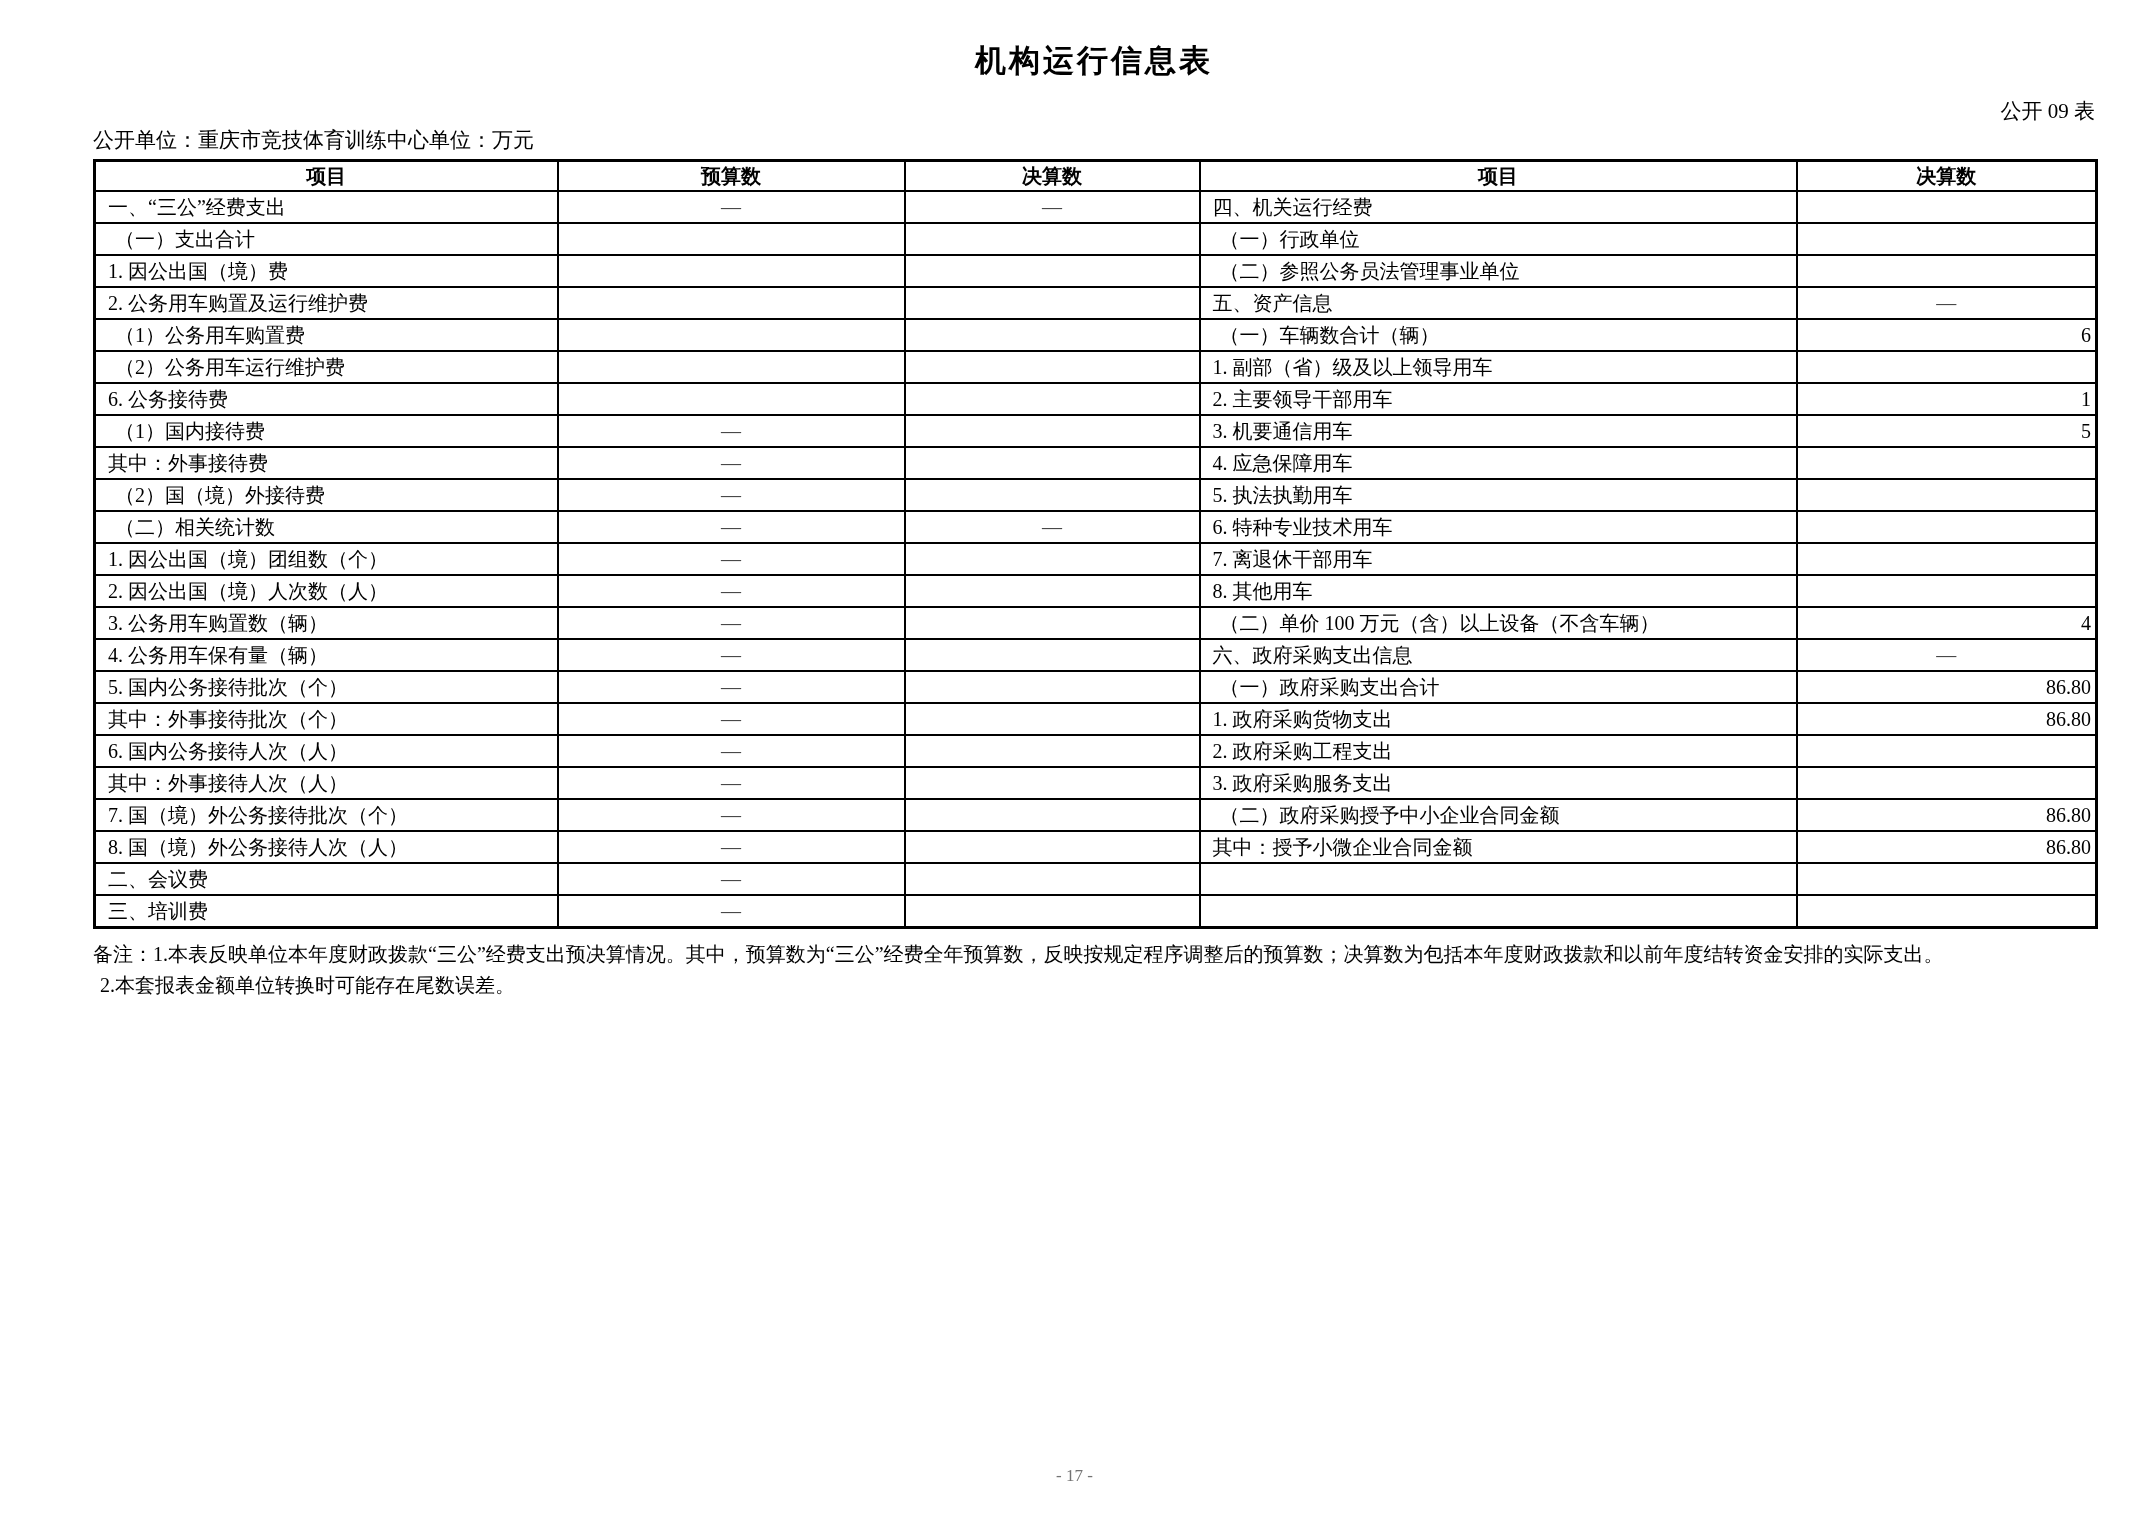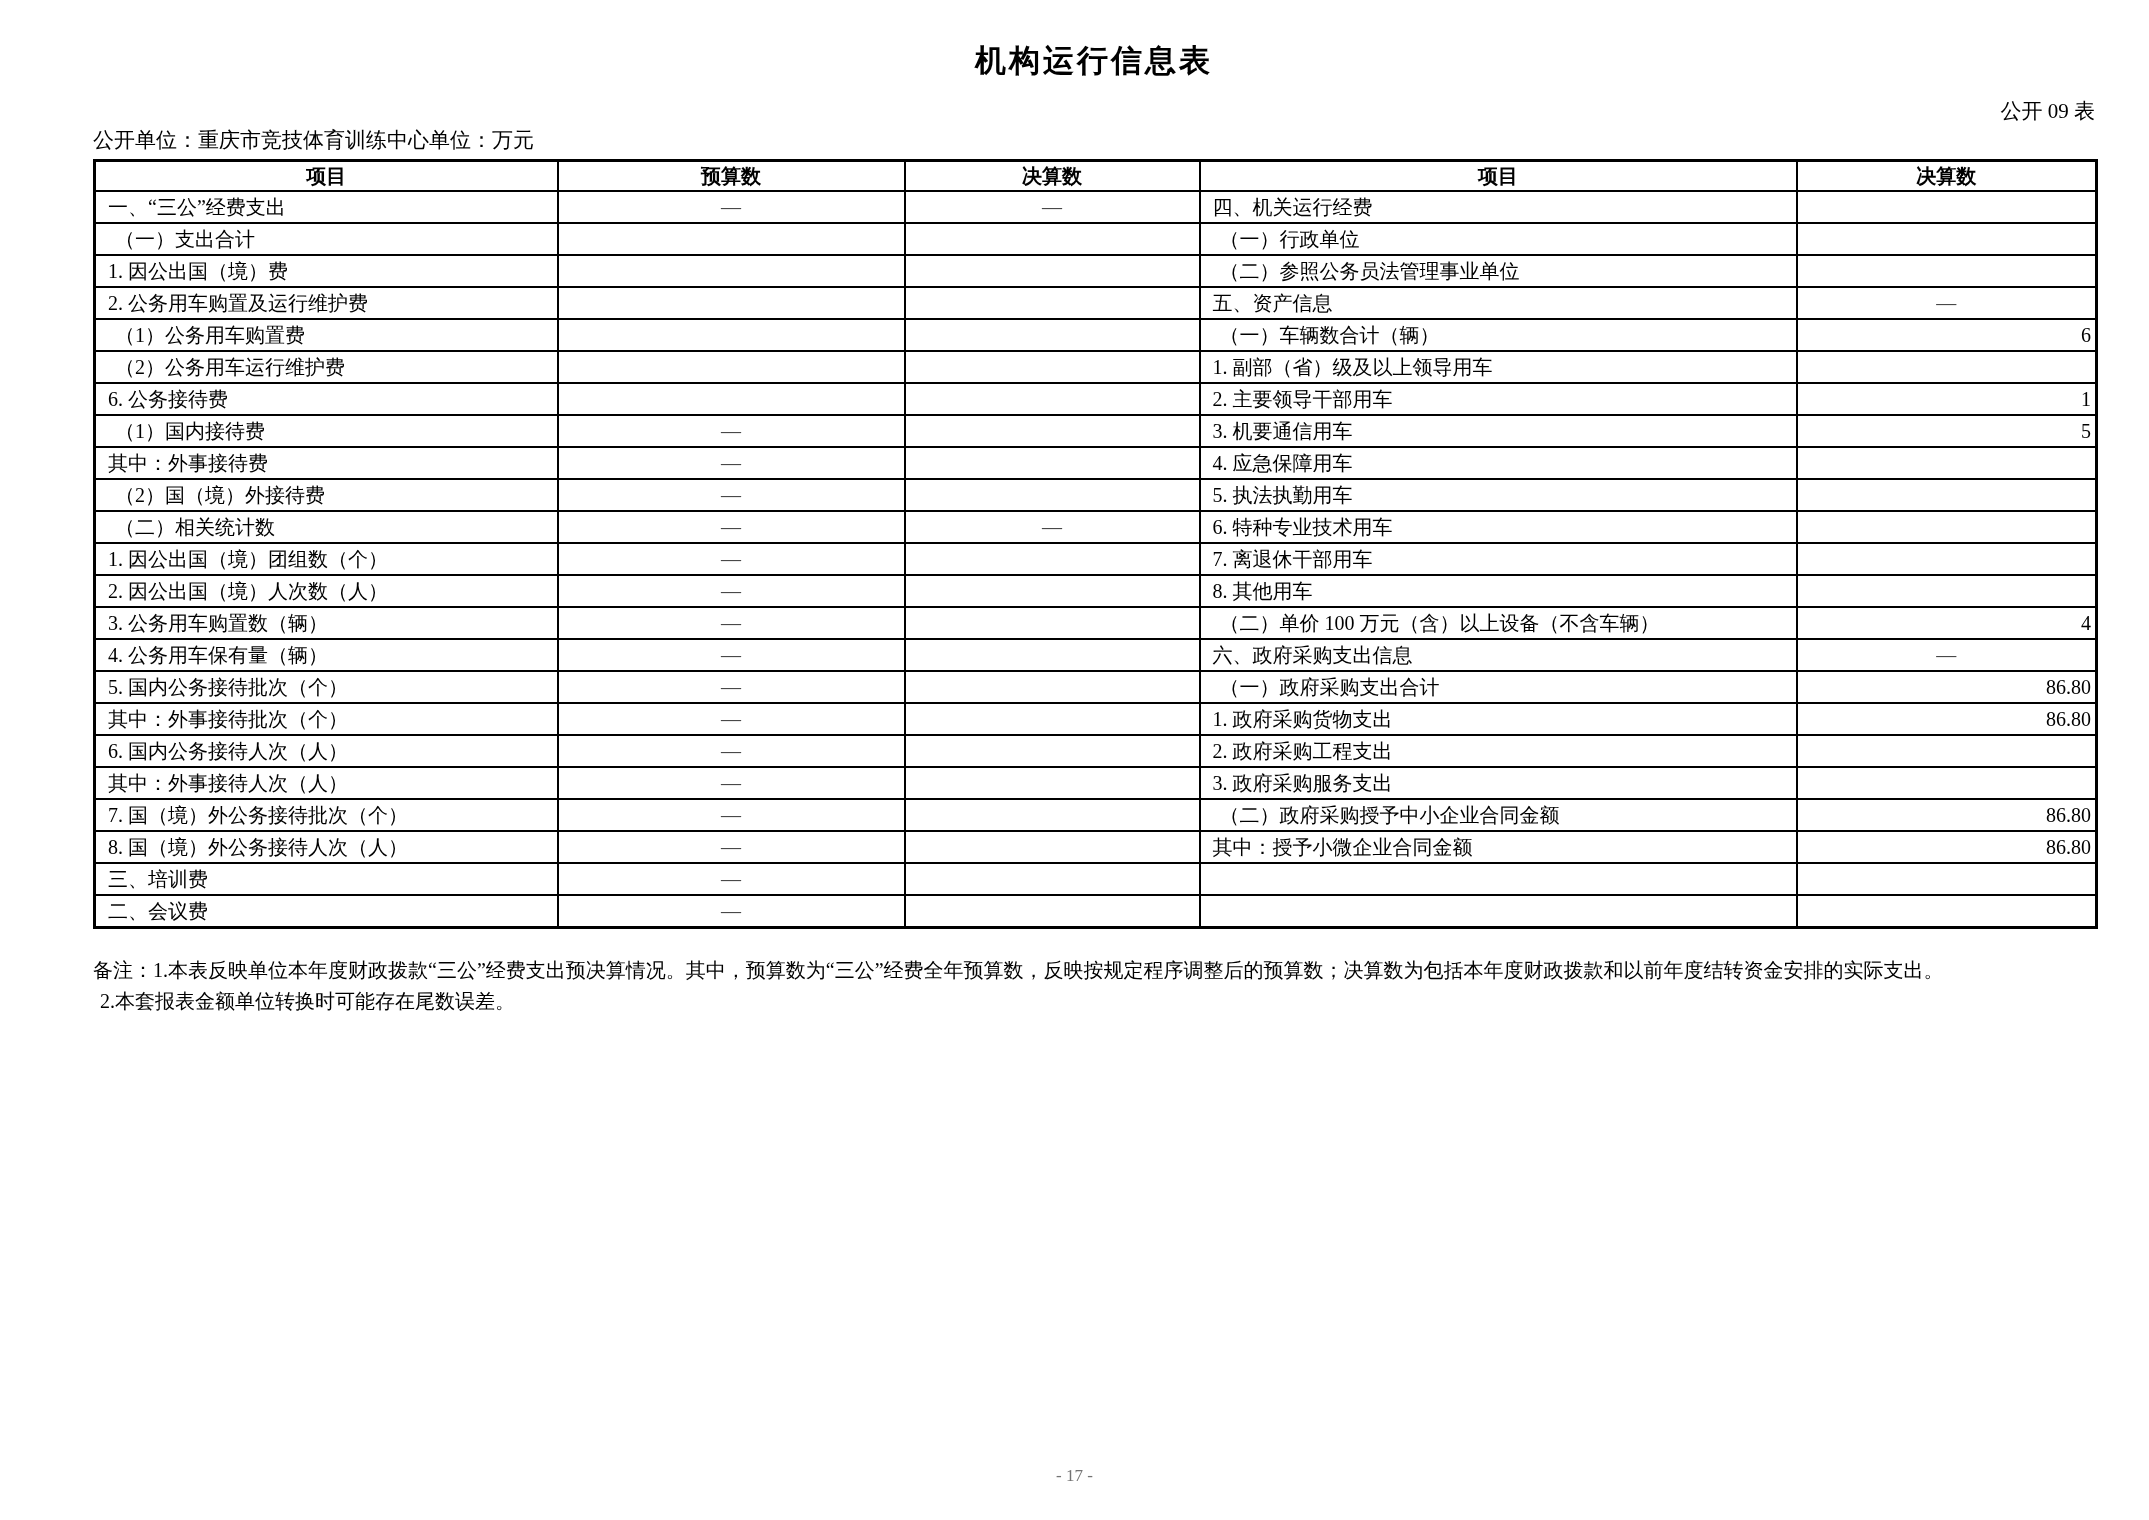--- a/index.html
+++ b/index.html
@@ -72,21 +72,21 @@
   }
   .info-table td.num {
     text-align: right;
     padding-right: 4px;
   }
   .info-table td.dash {
     text-align: center;
     color: #3c3c3c;
   }
   .notes {
-    margin-top: 26px;
+    margin-top: 10px;
     font-size: 20px;
     line-height: 1.55;
   }
   .notes .note-line-2 {
     padding-left: 7px;
   }
   .page-number {
     position: absolute;
     left: 0;
     width: 2149px;
@@ -269,28 +269,28 @@
     <td class="num">86.80</td>
   </tr>
         <tr>
     <td class="label">8. 国（境）外公务接待人次（人）</td>
     <td class="dash">—</td>
     <td class="num"></td>
     <td class="label">其中：授予小微企业合同金额</td>
     <td class="num">86.80</td>
   </tr>
         <tr>
+    <td class="label">二、会议费</td>
+    <td class="dash">—</td>
+    <td class="num"></td>
+    <td class="label"></td>
+    <td class="num"></td>
+  </tr>
+        <tr>
     <td class="label">三、培训费</td>
-    <td class="dash">—</td>
-    <td class="num"></td>
-    <td class="label"></td>
-    <td class="num"></td>
-  </tr>
-        <tr>
-    <td class="label">二、会议费</td>
     <td class="dash">—</td>
     <td class="num"></td>
     <td class="label"></td>
     <td class="num"></td>
   </tr>
       </tbody>
   </table>
 
   <div class="notes">
     <div class="note-line-1">备注：1.本表反映单位本年度财政拨款“三公”经费支出预决算情况。其中，预算数为“三公”经费全年预算数，反映按规定程序调整后的预算数；决算数为包括本年度财政拨款和以前年度结转资金安排的实际支出。</div>

